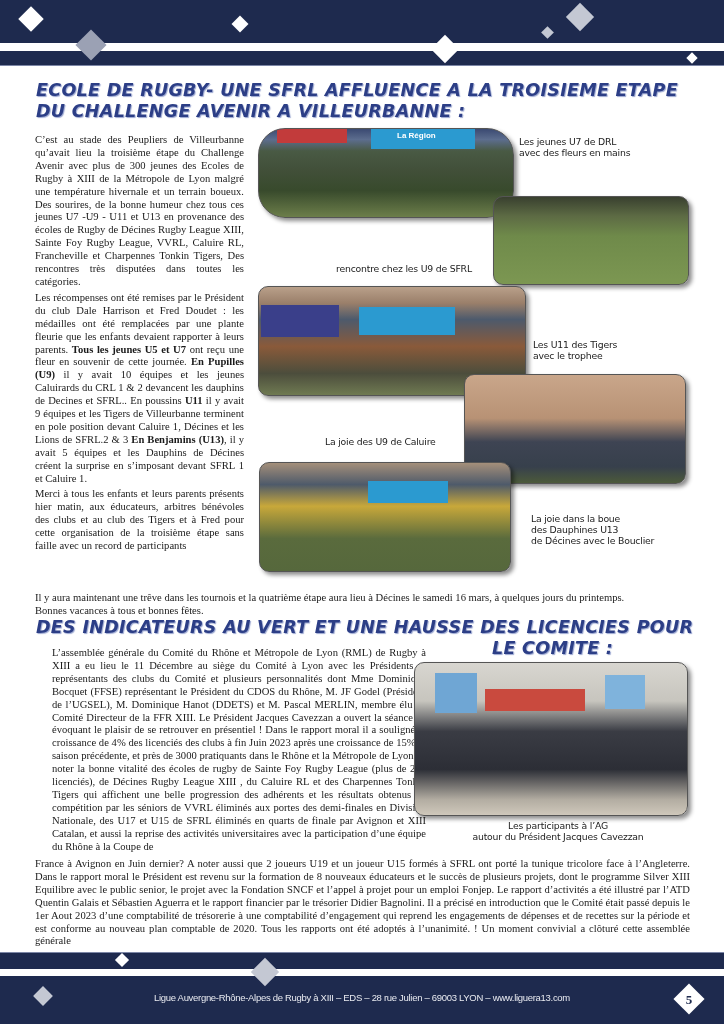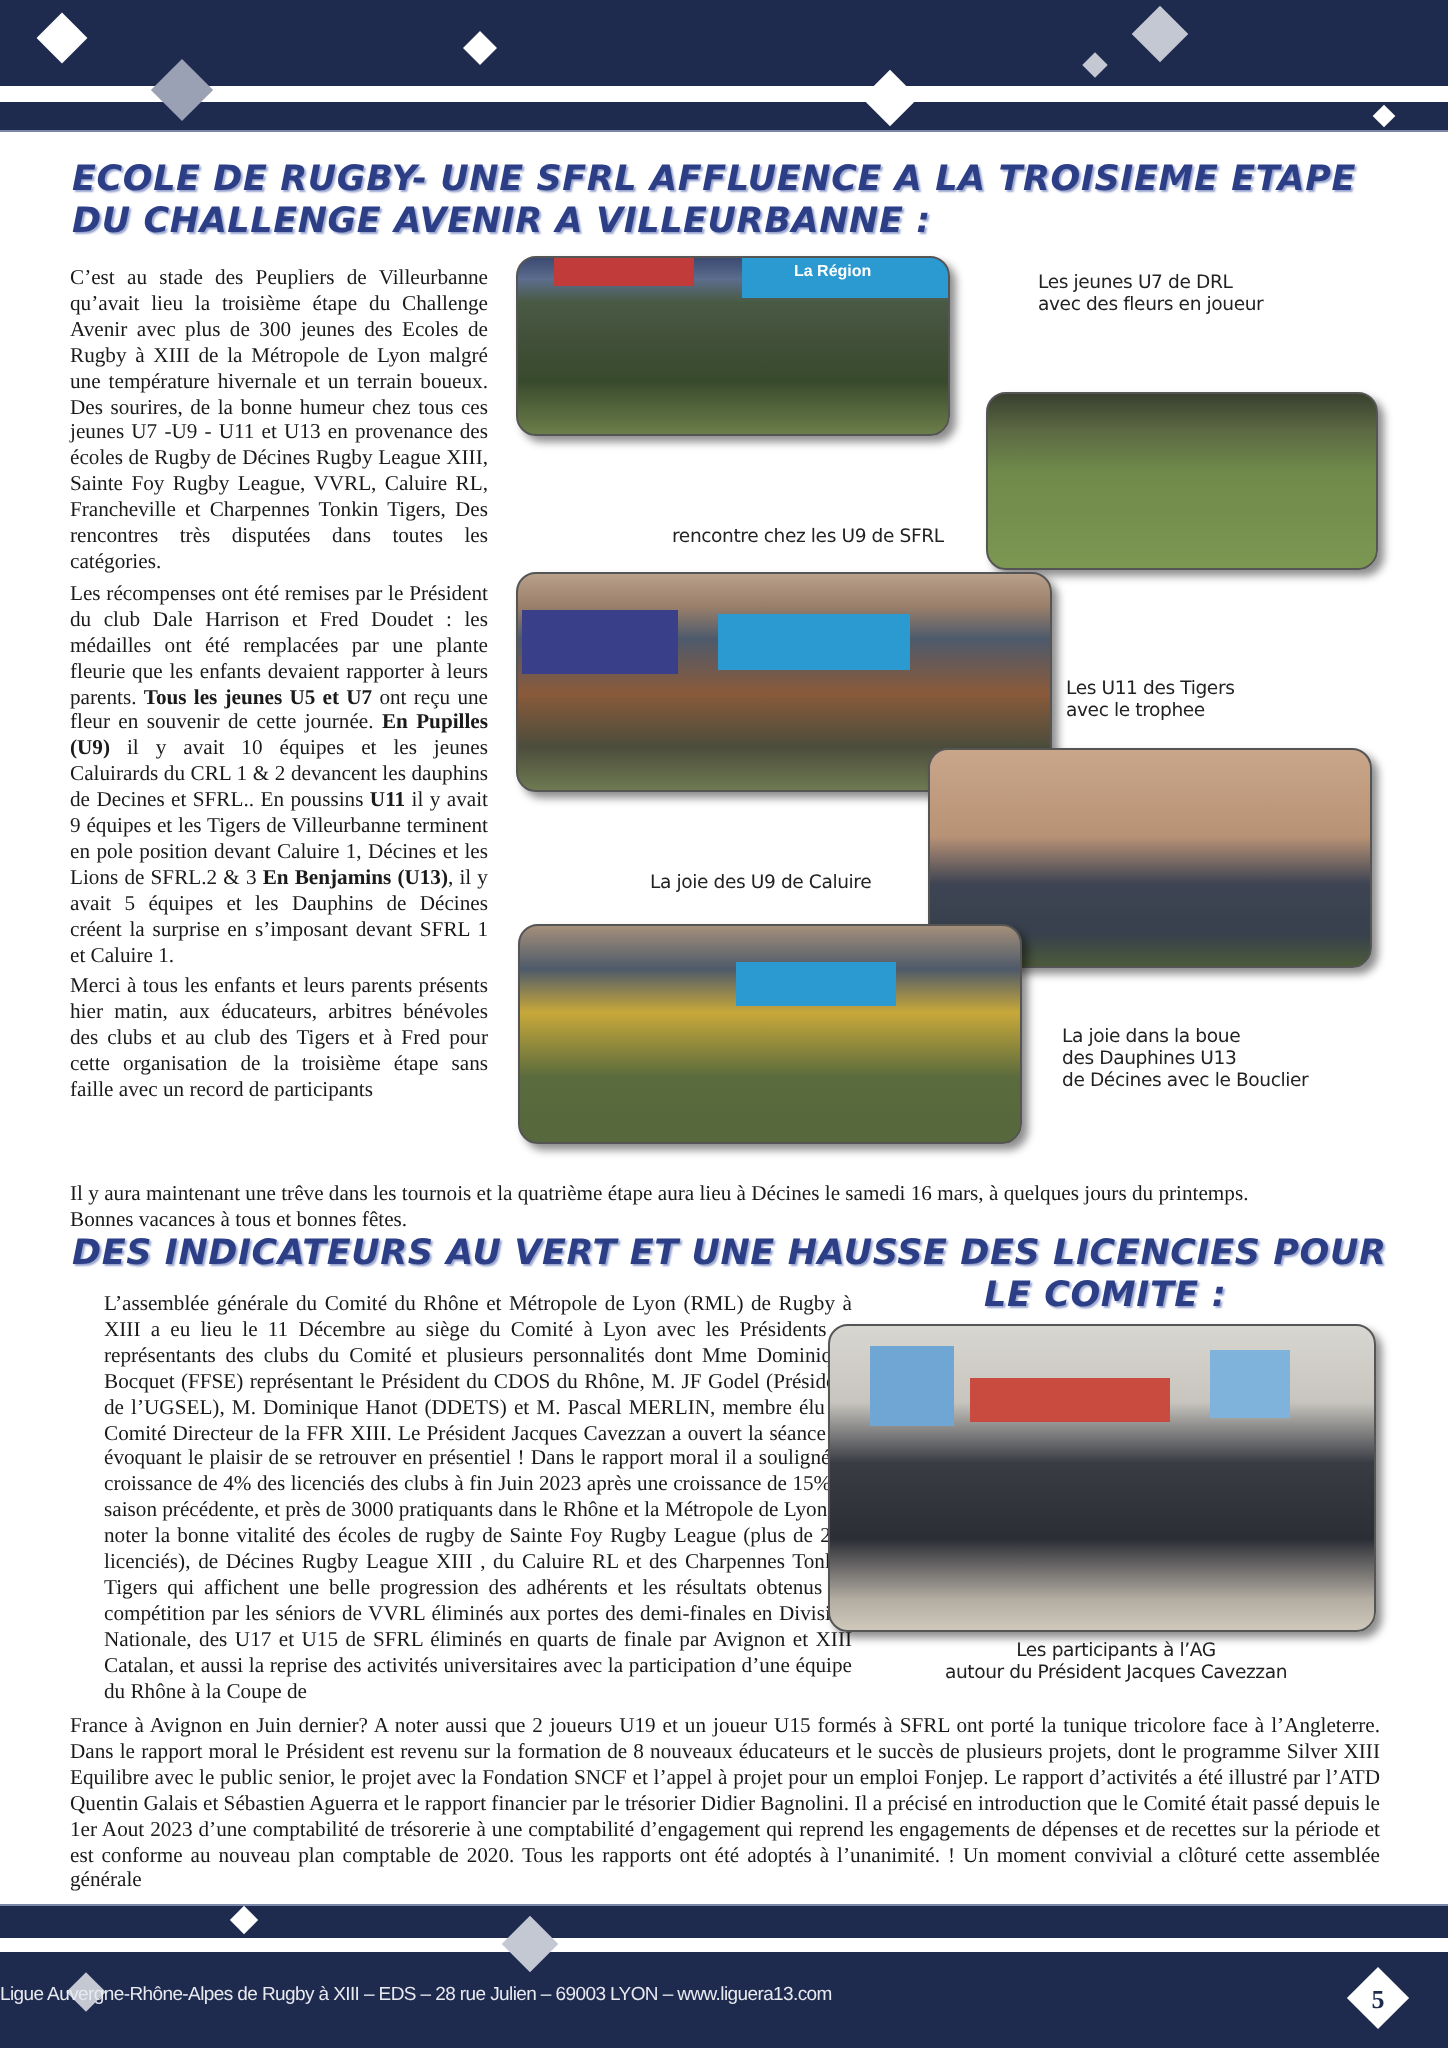--- a/index.html
+++ b/index.html
@@ -12,43 +12,43 @@
   .hdr-band2 { position: absolute; left: 0; top: 51px; width: 724px; height: 15px; background: #1e2a4e; border-bottom: 1px solid #7c86a6; }
   .diamond { position: absolute; transform: rotate(45deg); }
   .d-white { background: #ffffff; }
   .d-grey { background: #9ba1b4; }
   .d-light { background: #c4c8d3; }
 
   
   .ftr-band1 { position: absolute; left: 0; top: 952px; width: 724px; height: 17px; background: #1e2a4e; border-top: 1px solid #7c86a6; }
   .ftr-stripe { position: absolute; left: 0; top: 969px; width: 724px; height: 7px; background: #ffffff; }
   .ftr-band2 { position: absolute; left: 0; top: 976px; width: 724px; height: 48px; background: #1e2a4e; }
-  .ftr-text { position: absolute; left: 0; width: 724px; top: 992px; color: #e8eaf0; font-family: "Liberation Sans", sans-serif; font-size: 9.5px; letter-spacing: -0.3px; }
+  .ftr-text { position: absolute; left: 0; width: 724px; top: 992px; text-align: center; color: #e8eaf0; font-family: "Liberation Sans", sans-serif; font-size: 9.5px; letter-spacing: -0.3px; }
   .page-num-diamond { position: absolute; left: 678px; top: 988px; width: 22px; height: 22px; background: #ffffff; transform: rotate(45deg); }
   .page-num { position: absolute; left: 678px; top: 989px; width: 22px; height: 22px; line-height: 22px; text-align: center; font-family: "Liberation Serif", serif; font-weight: bold; font-size: 13px; color: #1e2a4e; }
 
   
   .title { position: absolute; font-family: "DejaVu Sans", sans-serif; font-weight: bold; font-style: italic; color: #2c3e86; text-shadow: 1px 1px 1px #9aa6d0; letter-spacing: 0.3px; }
   .t1a { left: 36px; top: 80px; font-size: 17.5px; }
   .t1b { left: 36px; top: 101px; font-size: 17.5px; text-align: center; }
   .t2a { left: 36px; top: 617px; font-size: 17.5px; }
   .t2b { left: 492px; top: 638px; font-size: 17.5px; }
 
   
   .col { position: absolute; font-size: 10.6px; line-height: 12.9px; text-align: justify; }
   .col p { margin-bottom: 3px; }
   .col1 { left: 35px; top: 134px; width: 209px; }
   .full { position: absolute; left: 35px; width: 655px; font-size: 10.6px; line-height: 12.9px; }
   .col2 { left: 19px; top: 647px; width: 374px; margin-left: 33px; }
   .full2 { top: 858px; text-align: justify; }
 
   
   .photo { position: absolute; border-radius: 10px; overflow: hidden; box-shadow: 3px 3px 4px rgba(0,0,0,0.45); border: 1px solid #555; }
-  .ph1 { left: 258px; top: 128px; width: 217px; height: 90px;
-    background: linear-gradient(180deg, #3b4a72 0%, #5c6d8e 12%, #495a44 25%, #42503a 45%, #384a2c 70%, #6c7e4a 100%); }
+  .ph1 { left: 258px; top: 128px; width: 256px; height: 90px;
+    background: linear-gradient(180deg, #3b4a72 0%, #5c6d8e 12%, #495a44 25%, #42503a 45%, #384a2c 70%, #6c7e4a 100%); border-radius: 27px; }
   .ph2 { left: 493px; top: 196px; width: 196px; height: 89px;
     background: linear-gradient(180deg, #39402f 0%, #5d6b44 22%, #6f8a4a 45%, #7c9752 100%); }
   .ph3 { left: 258px; top: 286px; width: 268px; height: 110px;
     background: linear-gradient(180deg, #b9a08a 0%, #9a7f6a 15%, #4d5a6c 30%, #8a5a3a 55%, #4c4d3c 80%, #6f7a52 100%); }
   .ph4 { left: 464px; top: 374px; width: 222px; height: 110px;
     background: linear-gradient(180deg, #c9a68a 0%, #b89275 40%, #3e4453 62%, #37404c 85%, #4c5a3a 100%); }
   .ph5 { left: 259px; top: 462px; width: 252px; height: 110px;
     background: linear-gradient(180deg, #a48f7a 0%, #4e5a6a 20%, #c8a83a 40%, #5a6b3d 70%, #56683c 100%); }
   .ph6 { left: 414px; top: 662px; width: 274px; height: 154px;
     background: linear-gradient(180deg, #d8d6d0 0%, #c7c5be 25%, #3a3c44 45%, #2c2e36 70%, #b3ada2 90%, #cfc8bb 100%); }
@@ -105,21 +105,21 @@
   <div class="banner-red" style="left:2px;top:18px;width:78px;height:32px;background:#3a3f8a;"></div>
   <div class="banner" style="left:100px;top:20px;width:96px;height:28px;"></div>
 </div>
 <div class="photo ph4"></div>
 <div class="photo ph5">
   <div class="banner" style="left:108px;top:18px;width:80px;height:22px;"></div>
 </div>
 
 <div class="cap cap1">
   <div>Les jeunes U7 de DRL</div>
-  <div>avec des fleurs en joueur</div>
+  <div>avec des fleurs en mains</div>
 </div>
 <div class="cap cap2">
   <div>rencontre chez les U9 de SFRL</div>
 </div>
 <div class="cap cap3">
   <div>Les U11 des Tigers</div>
   <div>avec le trophee</div>
 </div>
 <div class="cap cap4">
   <div>La joie des  U9 de Caluire</div>

